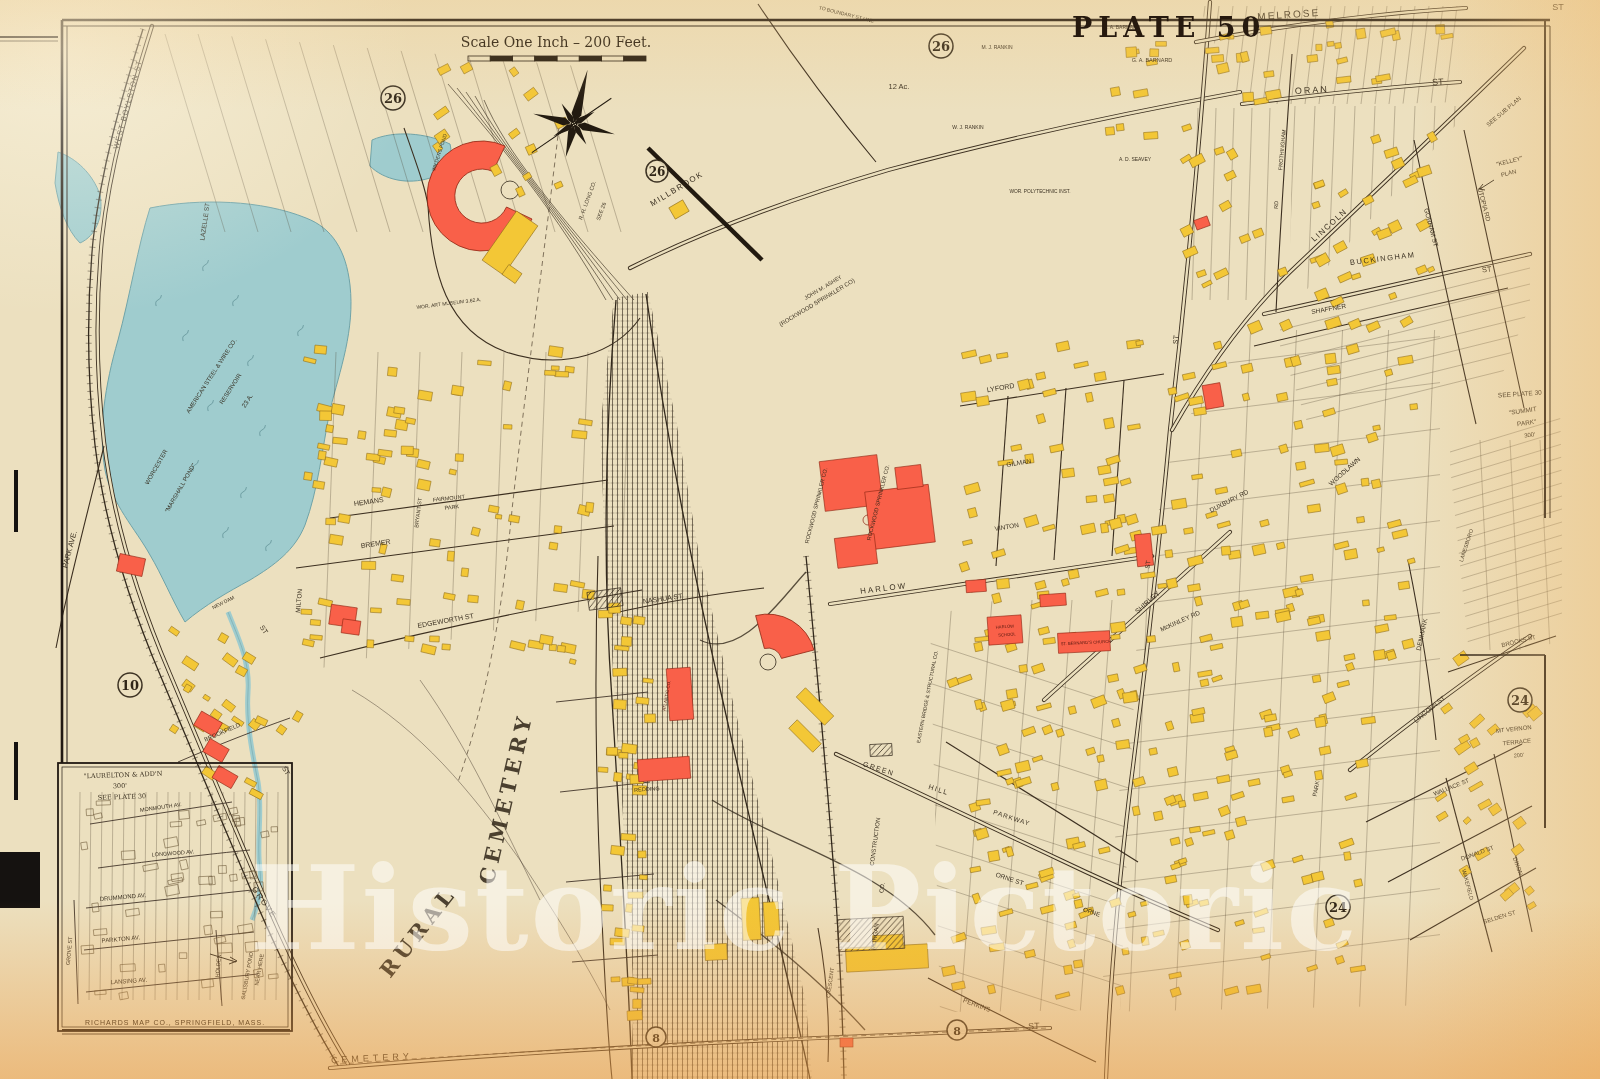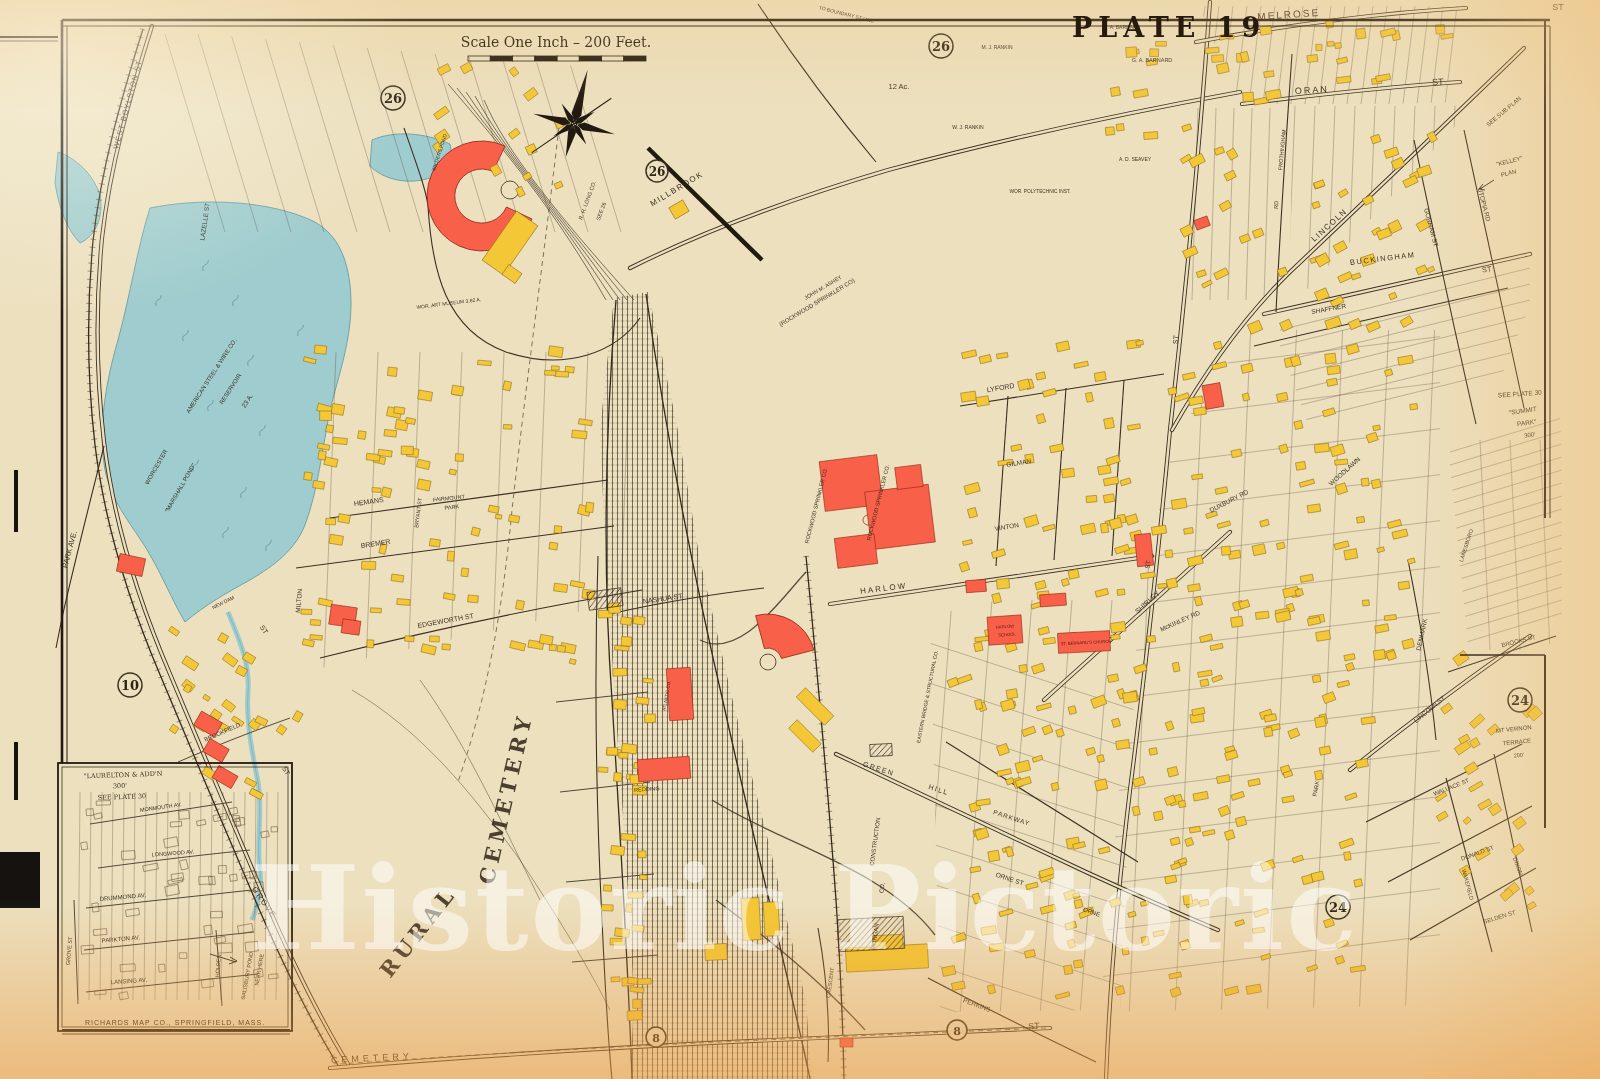--- a/index.html
+++ b/index.html
@@ -1221,16 +1221,16 @@
     <line class="frame" x1="62" y1="1030" x2="290" y2="1030" stroke-width="2"></line>
     <line class="frame" x1="62" y1="1034" x2="290" y2="1034" stroke-width=".8"></line>
   </g>
 </svg>
 
 <div class="tint" id="tint-topleft"></div>
 <div class="tint" id="tint-top"></div>
 <div class="tint" id="tint-right"></div>
 <div class="tint" id="tint-bottom"></div>
 
-<div id="plate-title">PLATE 19</div>
+<div id="plate-title">PLATE 50</div>
 <div id="watermark">Historic Pictoric</div>
 
 </div>
 
 </body></html>

